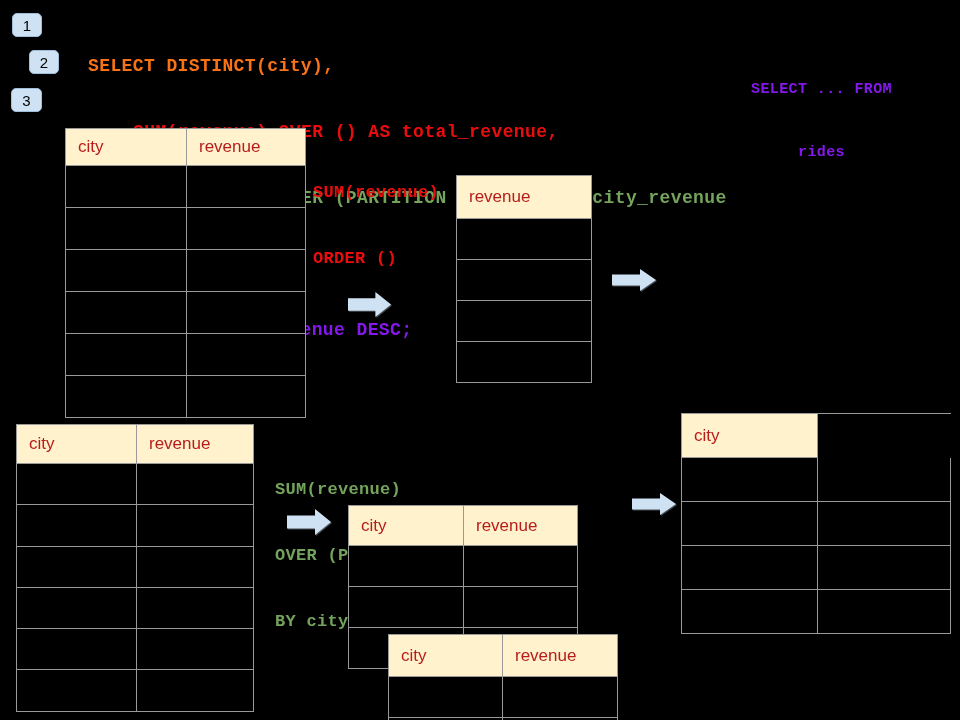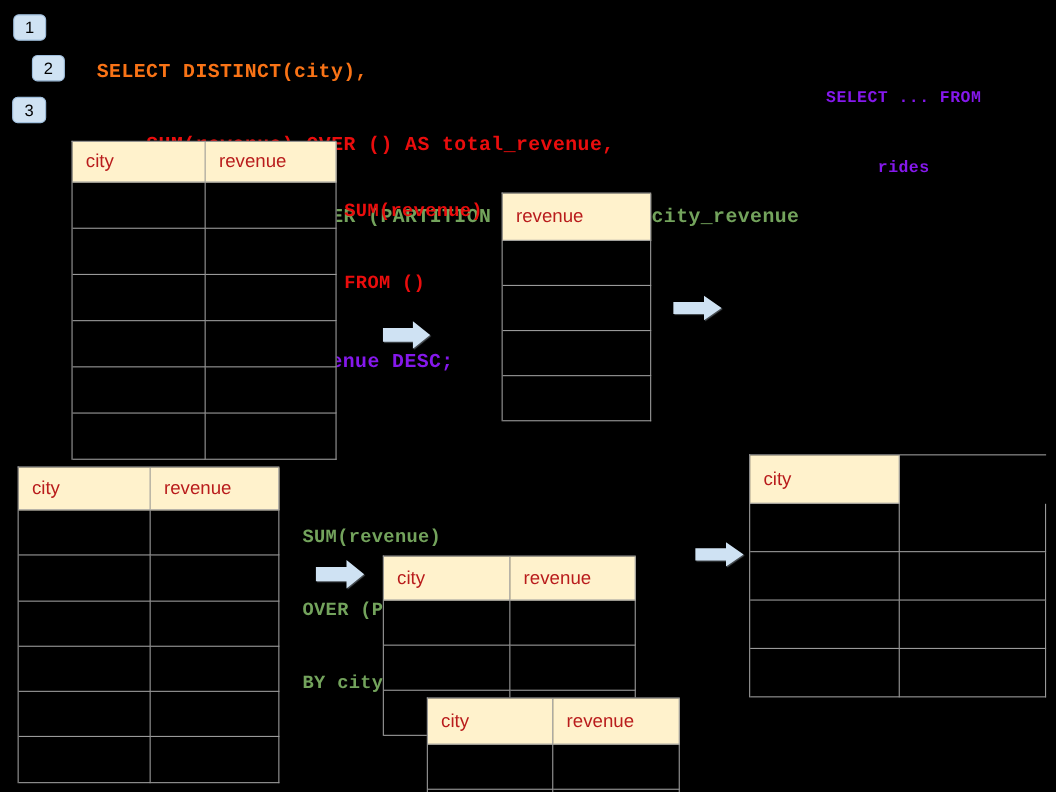--- a/index.html
+++ b/index.html
@@ -60,21 +60,21 @@
     <div class="ind1" style="color: rgb(133, 24, 236);">ORDER by city_revenue DESC;</div>
   </div>
 
   <div id="side-note" class="code">
     <div style="color: rgb(133, 24, 236);">SELECT ... FROM</div>
     <div style="color: rgb(133, 24, 236);">rides</div>
   </div>
 
   <div id="ann-total" class="code">
     <div style="color: rgb(234, 13, 13);">SUM(revenue)</div>
-    <div style="color: rgb(234, 13, 13);">FROM ()</div>
+    <div style="color: rgb(234, 13, 13);">ORDER ()</div>
   </div>
 
   <div id="ann-partition" class="code">
     <div style="color: rgb(115, 163, 92);">SUM(revenue)</div>
     <div style="color: rgb(115, 163, 92);">OVER (PARTITION</div>
     <div style="color: rgb(115, 163, 92);">BY city)</div>
   </div>
 
   <div class="tbl" id="t1">
     <div class="row">

